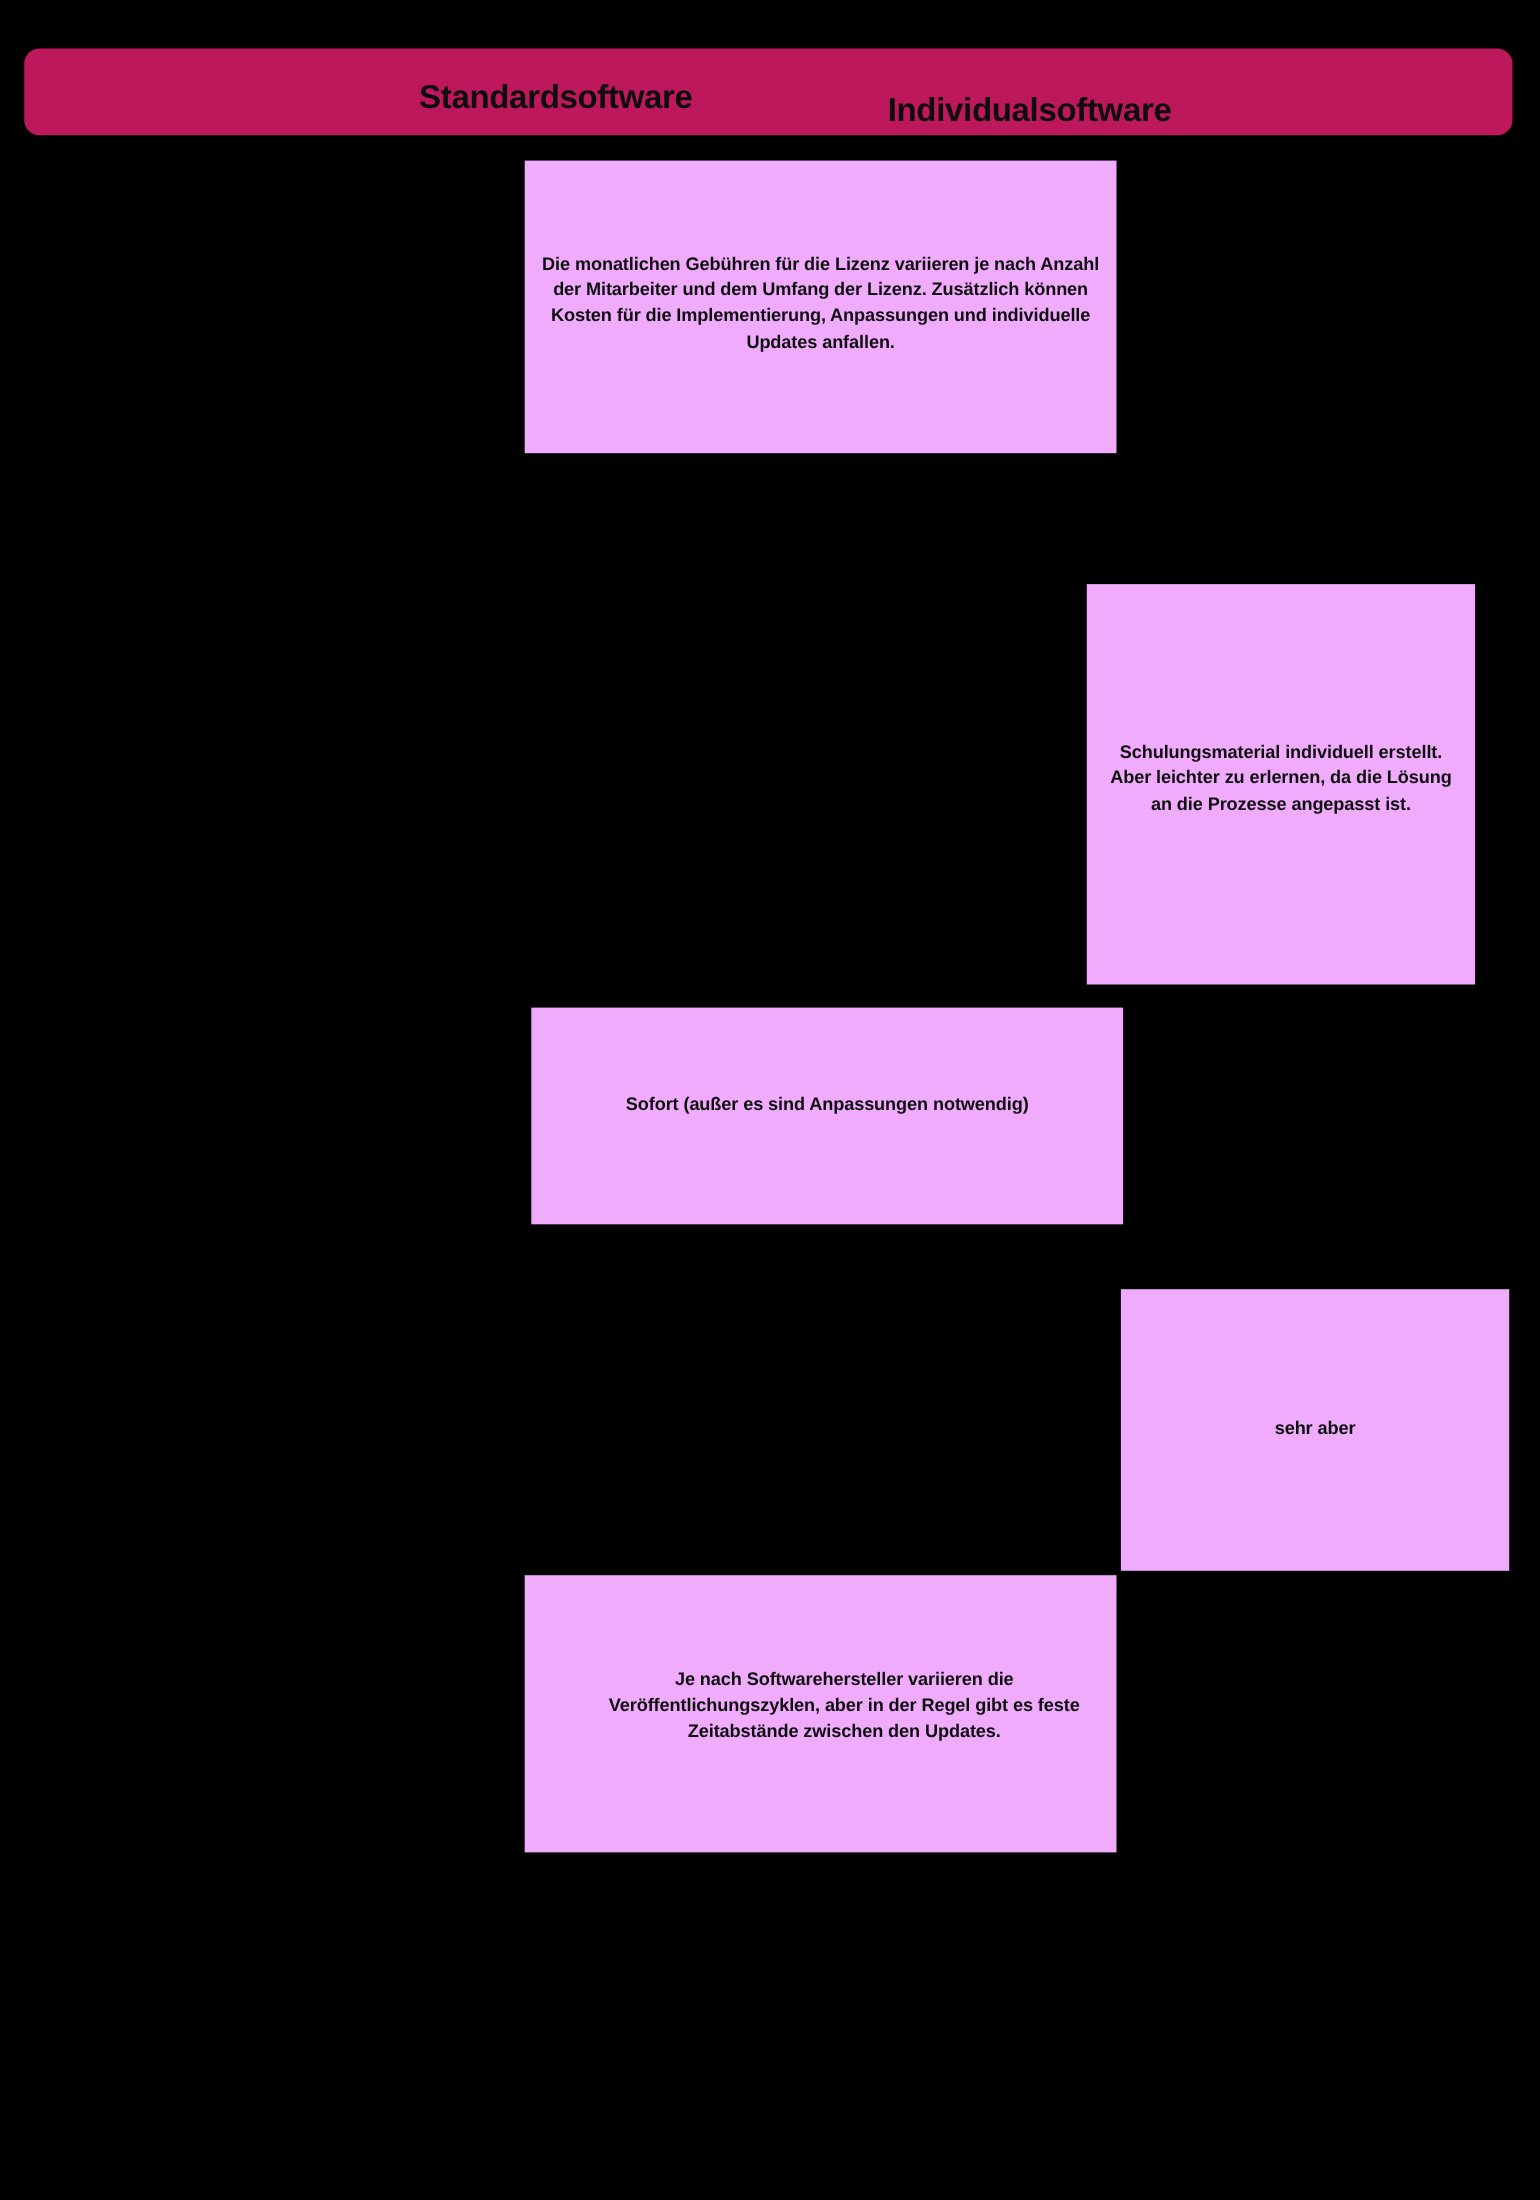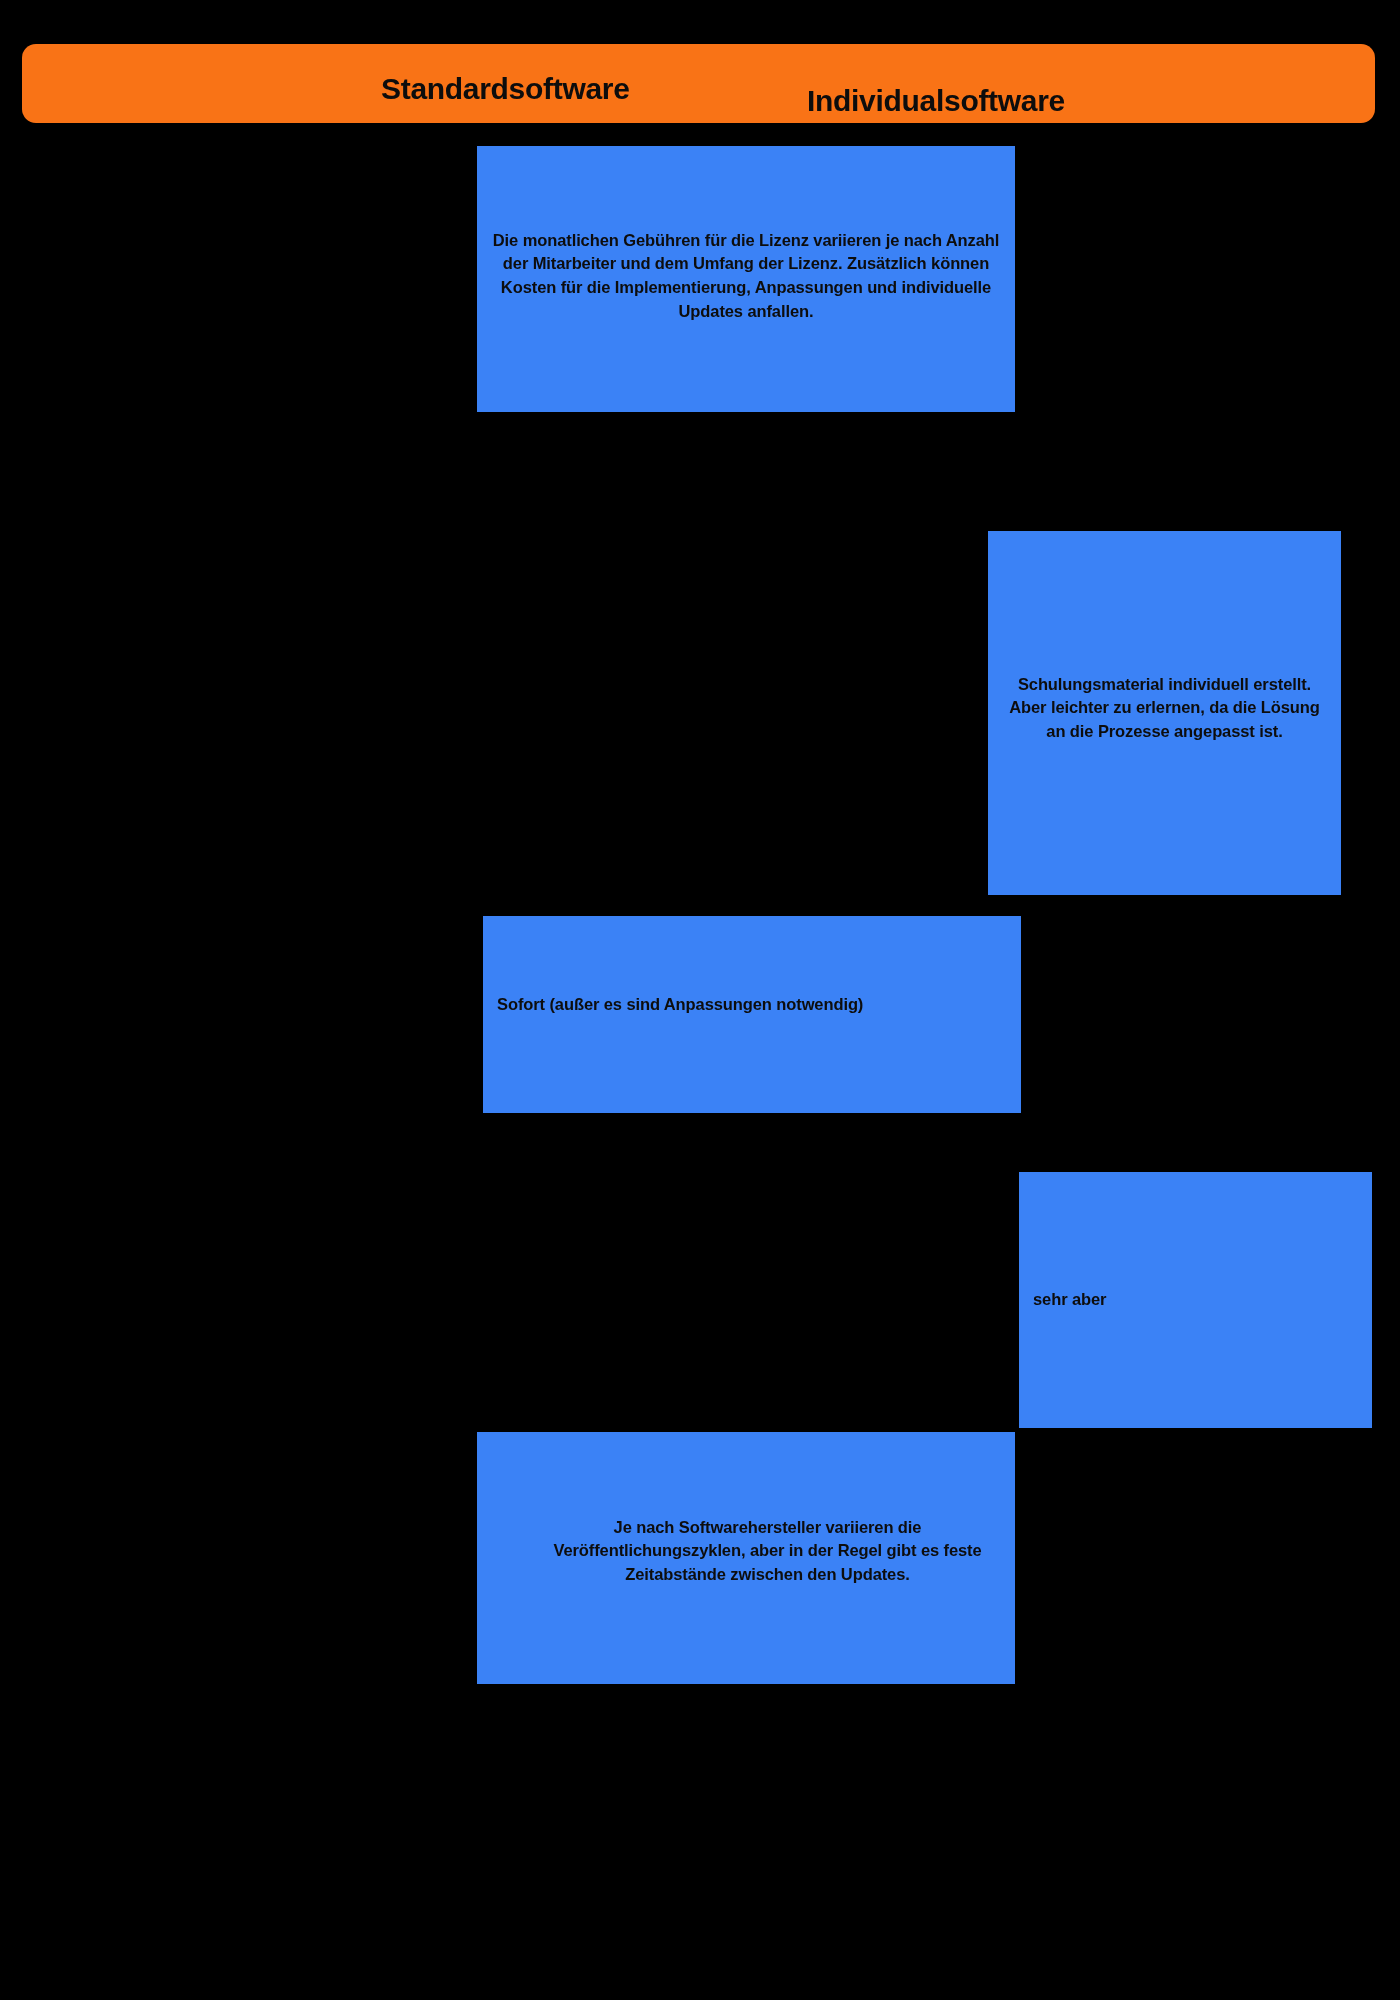--- a/index.html
+++ b/index.html
@@ -16,45 +16,45 @@
     -webkit-font-smoothing: antialiased;
   }
 
   
   #header-bar {
     position: absolute;
     left: 22px;
     top: 44px;
     width: 1353px;
     height: 79px;
-    background: #f97316;
+    background: #be185d;
     border-radius: 14px;
     box-sizing: border-box;
     padding-left: 16px;
   }
   .header-label {
     position: absolute;
     color: #0d0d0d;
     font-size: 30px;
     font-weight: 700;
     letter-spacing: -0.3px;
     line-height: 1;
     white-space: nowrap;
   }
   #header-col-left  { left: 359px; top: 30px; }
   #header-col-right { left: 785px; top: 42px; }
 
   
   .cell {
     position: absolute;
-    background: #3b82f6;
+    background: #f0abfc;
     box-sizing: border-box;
     display: flex;
     align-items: center;
-    justify-content: flex-start;
+    justify-content: center;
     padding: 0 14px;
   }
   .cell-text {
     color: #0d0d0d;
     font-size: 16.5px;
     font-weight: 700;
     line-height: 1.43;
     text-align: center;
     letter-spacing: -0.1px;
     white-space: pre-line;

